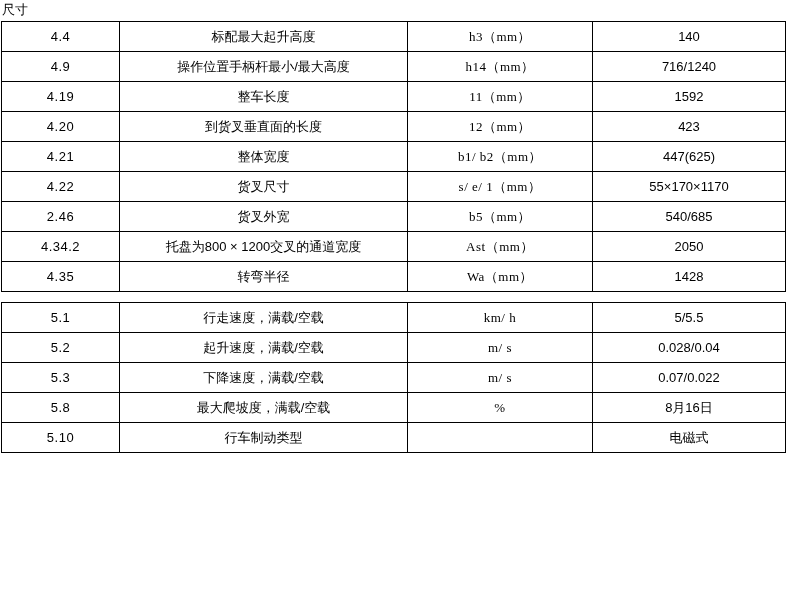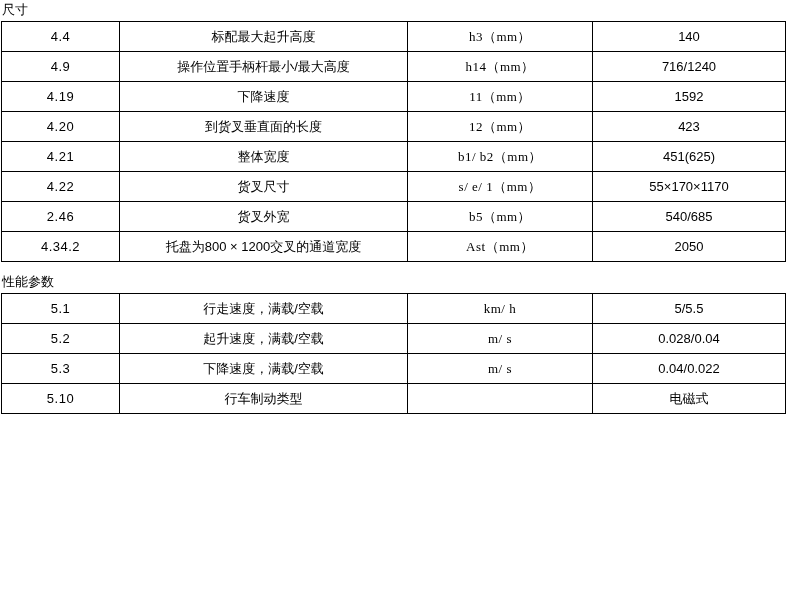--- a/index.html
+++ b/index.html
@@ -76,60 +76,65 @@
         <td class="cell-val">140</td>
       </tr>
       <tr>
         <td class="cell-code">4.9</td>
         <td class="cell-desc">操作位置手柄杆最小/最大高度</td>
         <td class="cell-sym">h14（mm）</td>
         <td class="cell-val">716/1240</td>
       </tr>
       <tr>
         <td class="cell-code">4.19</td>
-        <td class="cell-desc">下降速度</td>
+        <td class="cell-desc">整车长度</td>
         <td class="cell-sym">11（mm）</td>
         <td class="cell-val">1592</td>
       </tr>
       <tr>
         <td class="cell-code">4.20</td>
         <td class="cell-desc">到货叉垂直面的长度</td>
         <td class="cell-sym">12（mm）</td>
         <td class="cell-val">423</td>
       </tr>
       <tr>
         <td class="cell-code">4.21</td>
         <td class="cell-desc">整体宽度</td>
         <td class="cell-sym">b1/ b2（mm）</td>
-        <td class="cell-val">451(625)</td>
+        <td class="cell-val">447(625)</td>
       </tr>
       <tr>
         <td class="cell-code">4.22</td>
         <td class="cell-desc">货叉尺寸</td>
         <td class="cell-sym">s/ e/ 1（mm）</td>
         <td class="cell-val">55×170×1170</td>
       </tr>
       <tr>
         <td class="cell-code">2.46</td>
         <td class="cell-desc">货叉外宽</td>
         <td class="cell-sym">b5（mm）</td>
         <td class="cell-val">540/685</td>
       </tr>
       <tr>
         <td class="cell-code">4.34.2</td>
         <td class="cell-desc">托盘为800 × 1200交叉的通道宽度</td>
         <td class="cell-sym">Ast（mm）</td>
         <td class="cell-val">2050</td>
       </tr>
+      <tr>
+        <td class="cell-code">4.35</td>
+        <td class="cell-desc">转弯半径</td>
+        <td class="cell-sym">Wa（mm）</td>
+        <td class="cell-val">1428</td>
+      </tr>
     </tbody>
   </table>
 
   <div class="spacer"></div>
 
-  <div class="section-title">性能参数</div>
   <table class="spec">
     <colgroup>
       <col class="c-code">
         <col class="c-desc">
         <col class="c-sym">
         <col class="c-val">
     </colgroup>
     <tbody>
       <tr>
         <td class="cell-code">5.1</td>
@@ -140,21 +145,27 @@
       <tr>
         <td class="cell-code">5.2</td>
         <td class="cell-desc">起升速度，满载/空载</td>
         <td class="cell-sym">m/ s</td>
         <td class="cell-val">0.028/0.04</td>
       </tr>
       <tr>
         <td class="cell-code">5.3</td>
         <td class="cell-desc">下降速度，满载/空载</td>
         <td class="cell-sym">m/ s</td>
-        <td class="cell-val">0.04/0.022</td>
+        <td class="cell-val">0.07/0.022</td>
+      </tr>
+      <tr>
+        <td class="cell-code">5.8</td>
+        <td class="cell-desc">最大爬坡度，满载/空载</td>
+        <td class="cell-sym">%</td>
+        <td class="cell-val">8月16日</td>
       </tr>
       <tr>
         <td class="cell-code">5.10</td>
         <td class="cell-desc">行车制动类型</td>
         <td class="cell-sym"></td>
         <td class="cell-val">电磁式</td>
       </tr>
     </tbody>
   </table>
 

